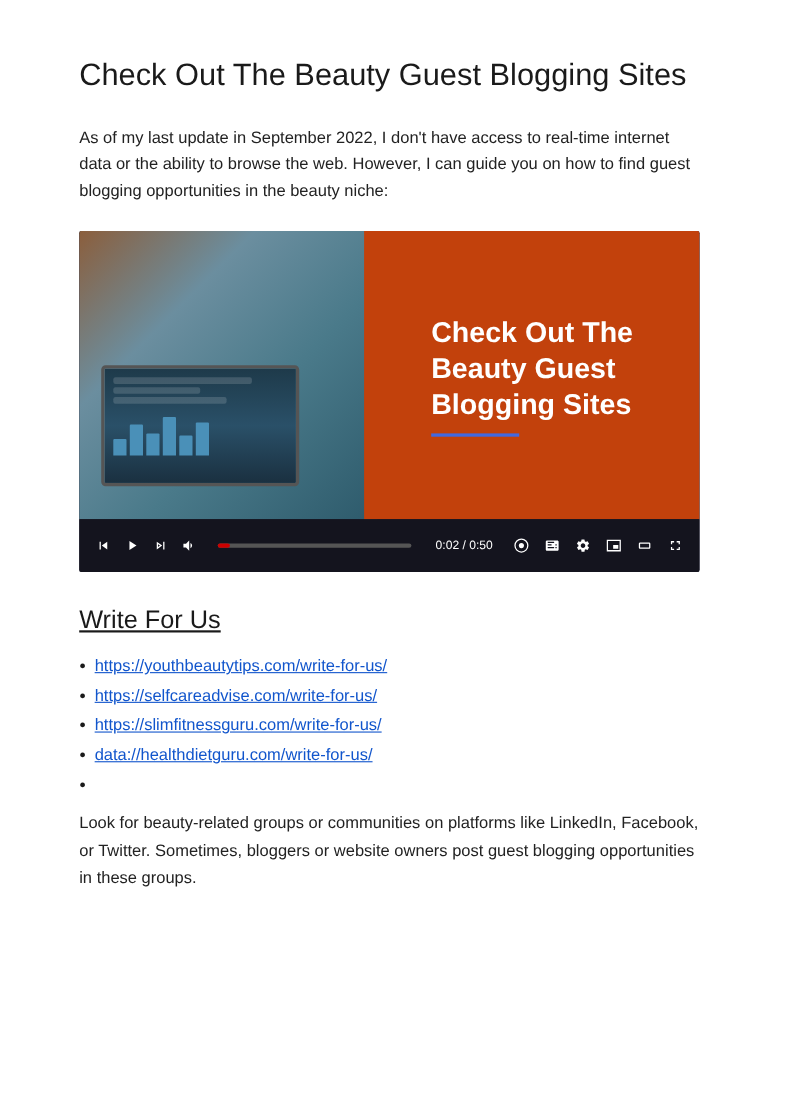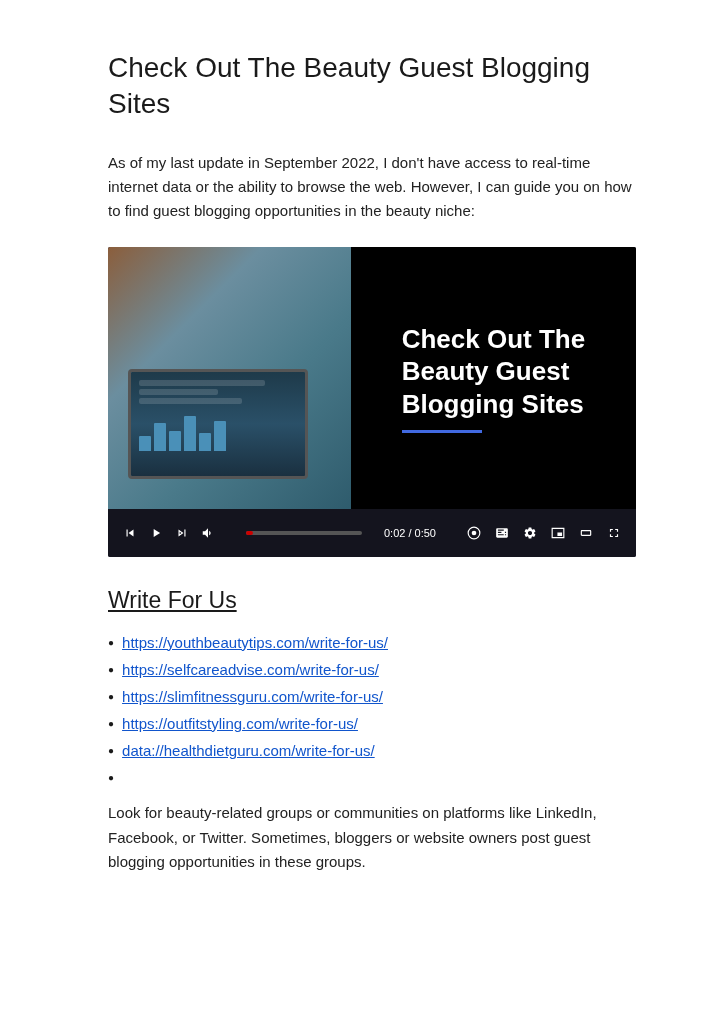--- a/index.html
+++ b/index.html
@@ -10,21 +10,21 @@
 
     body {
       width: 720px;
       min-height: 1017px;
       background: #ffffff;
       font-family: Arial, sans-serif;
       color: #222222;
     }
 
     .page-container {
-      padding: 50px 84px 60px 108px;
+      padding: 50px 84px 60px 72px;
     }
 
     .main-title {
       font-size: 28px;
       font-weight: 400;
       color: #1a1a1a;
       margin-bottom: 28px;
       line-height: 1.3;
     }
 
@@ -106,21 +106,21 @@
       background: #4a90b8;
       border-radius: 1px 1px 0 0;
     }
 
     .video-right-panel {
       position: absolute;
       right: 0;
       top: 0;
       width: 54%;
       height: calc(100% - 48px);
-      background: #000000;
+      background: #c2410c;
       display: flex;
       align-items: center;
       justify-content: center;
       padding: 20px 25px;
     }
 
     .video-title-overlay {
       color: #ffffff;
       font-size: 26px;
       font-weight: 800;
@@ -242,21 +242,21 @@
       align-items: center;
       gap: 8px;
       margin-left: auto;
     }
 
     .controls-middle {
       display: flex;
       align-items: center;
       gap: 22px;
       flex: 1;
-      margin: 0 20px;
+      margin: 0 8px;
     }
   </style>
 </head>
 <body>
 
 <div class="page-container">
 
   <h1 class="main-title">Check Out The Beauty Guest Blogging Sites</h1>
 
   <p class="intro-text">As of my last update in September 2022, I don't have access to real-time internet data or the ability to browse the web. However, I can guide you on how to find guest blogging opportunities in the beauty niche:</p>
@@ -366,23 +366,20 @@
     <li>
       <a href="#">https://youthbeautytips.com/write-for-us/</a>
     </li>
     <li>
       <a href="#">https://selfcareadvise.com/write-for-us/</a>
     </li>
     <li>
       <a href="#">https://slimfitnessguru.com/write-for-us/</a>
     </li>
     <li>
-      <a href="#">https://outfitstyling.com/write-for-us/</a>
-    </li>
-    <li>
       <a href="#">data://healthdietguru.com/write-for-us/</a>
     </li>
     <li class="empty-bullet">
       
     </li>
   </ul>
 
   <p class="footer-text">Look for beauty-related groups or communities on platforms like LinkedIn, Facebook, or Twitter. Sometimes, bloggers or website owners post guest blogging opportunities in these groups.</p>
 
 </div>

